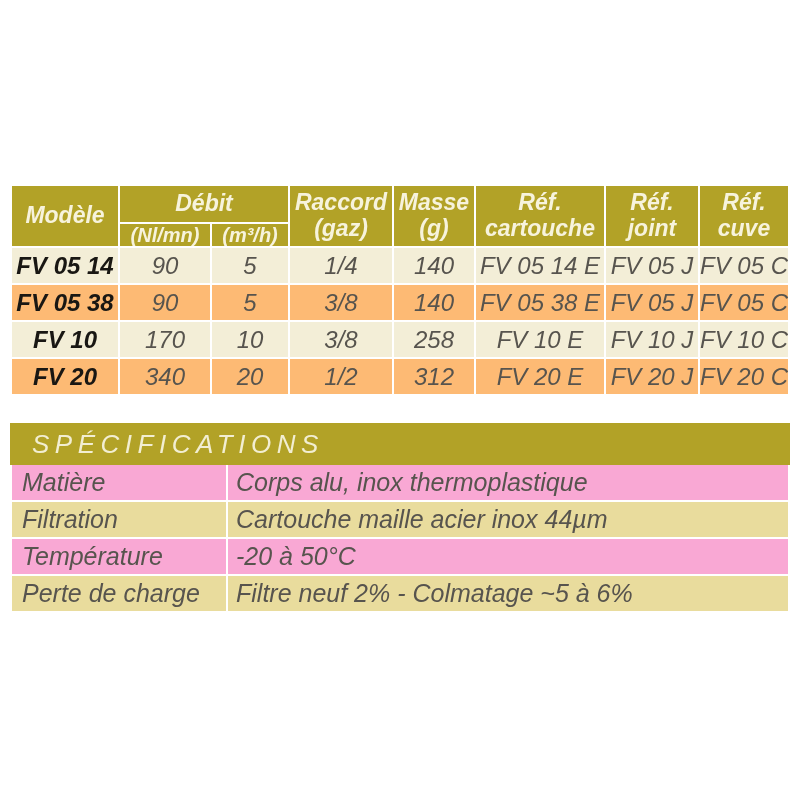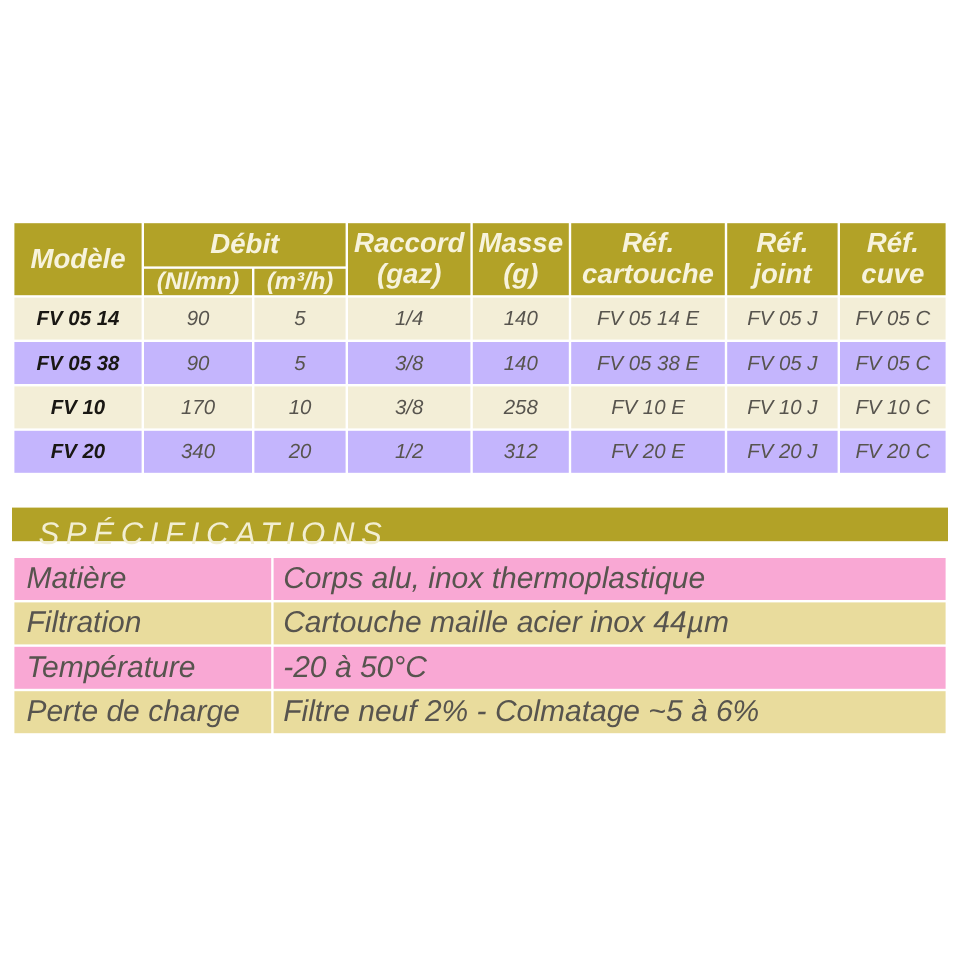--- a/index.html
+++ b/index.html
@@ -13,28 +13,28 @@
   .products{position:absolute;left:10px;top:184px;width:780px;}
   .products th{
     background:#b2a227;color:#f7f3dc;font-weight:bold;text-align:center;
     vertical-align:middle;padding:0;white-space:pre-line;line-height:1.12;
   }
   .products th.h-main{font-size:23px;}
   .products th.h-sub{font-size:20px;height:16px;}
   .products tr.hrow1 th{height:36px;}
   .products td{
     text-align:center;vertical-align:middle;padding:0;height:35px;
-    font-size:17px;color:#57544e;line-height:35px;white-space:nowrap;overflow:hidden;
+    font-size:24px;color:#57544e;line-height:35px;white-space:nowrap;overflow:hidden;
   }
   .products td.model{font-weight:bold;color:#191713;}
   .products tr.r-odd td{background:#f3eed7;}
-  .products tr.r-even td{background:#c4b5fd;text-align:center;}
+  .products tr.r-even td{background:#fdba74;text-align:center;}
   
   .specs-bar{
-    position:absolute;left:10px;top:423px;width:780px;height:28px;background:#b2a227;
+    position:absolute;left:10px;top:423px;width:780px;height:42px;background:#b2a227;
     color:#f2eed2;font-size:26px;letter-spacing:5.5px;line-height:42px;
     padding-left:22px;box-sizing:border-box;white-space:nowrap;
   }
   .specs{position:absolute;left:10px;top:463px;width:780px;}
   .specs td{
     height:35px;vertical-align:middle;padding:0 0 0 10px;font-size:25px;
     color:#57544e;line-height:35px;text-align:left;white-space:nowrap;overflow:hidden;
   }
   .specs td.val{padding-left:8px;}
   .specs tr.r-odd td{background:#f9a8d4;}

